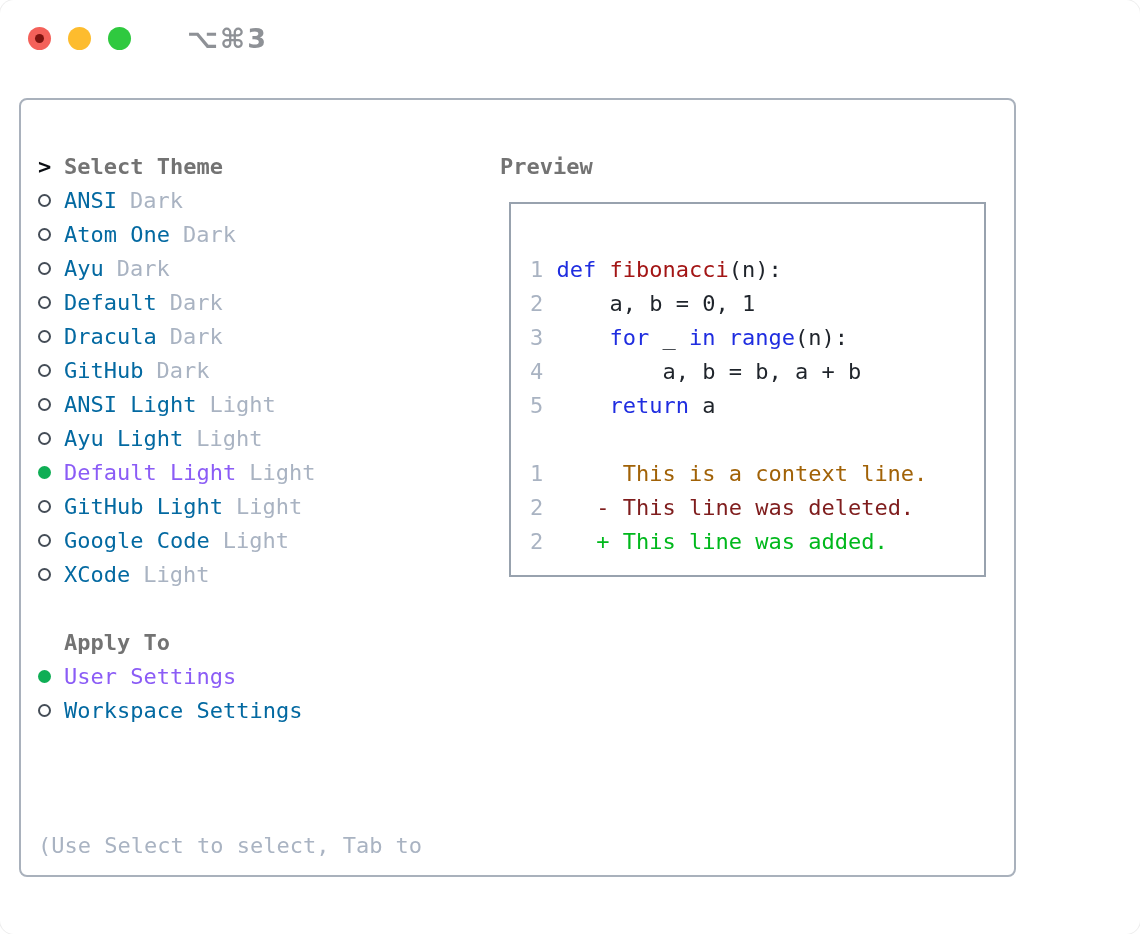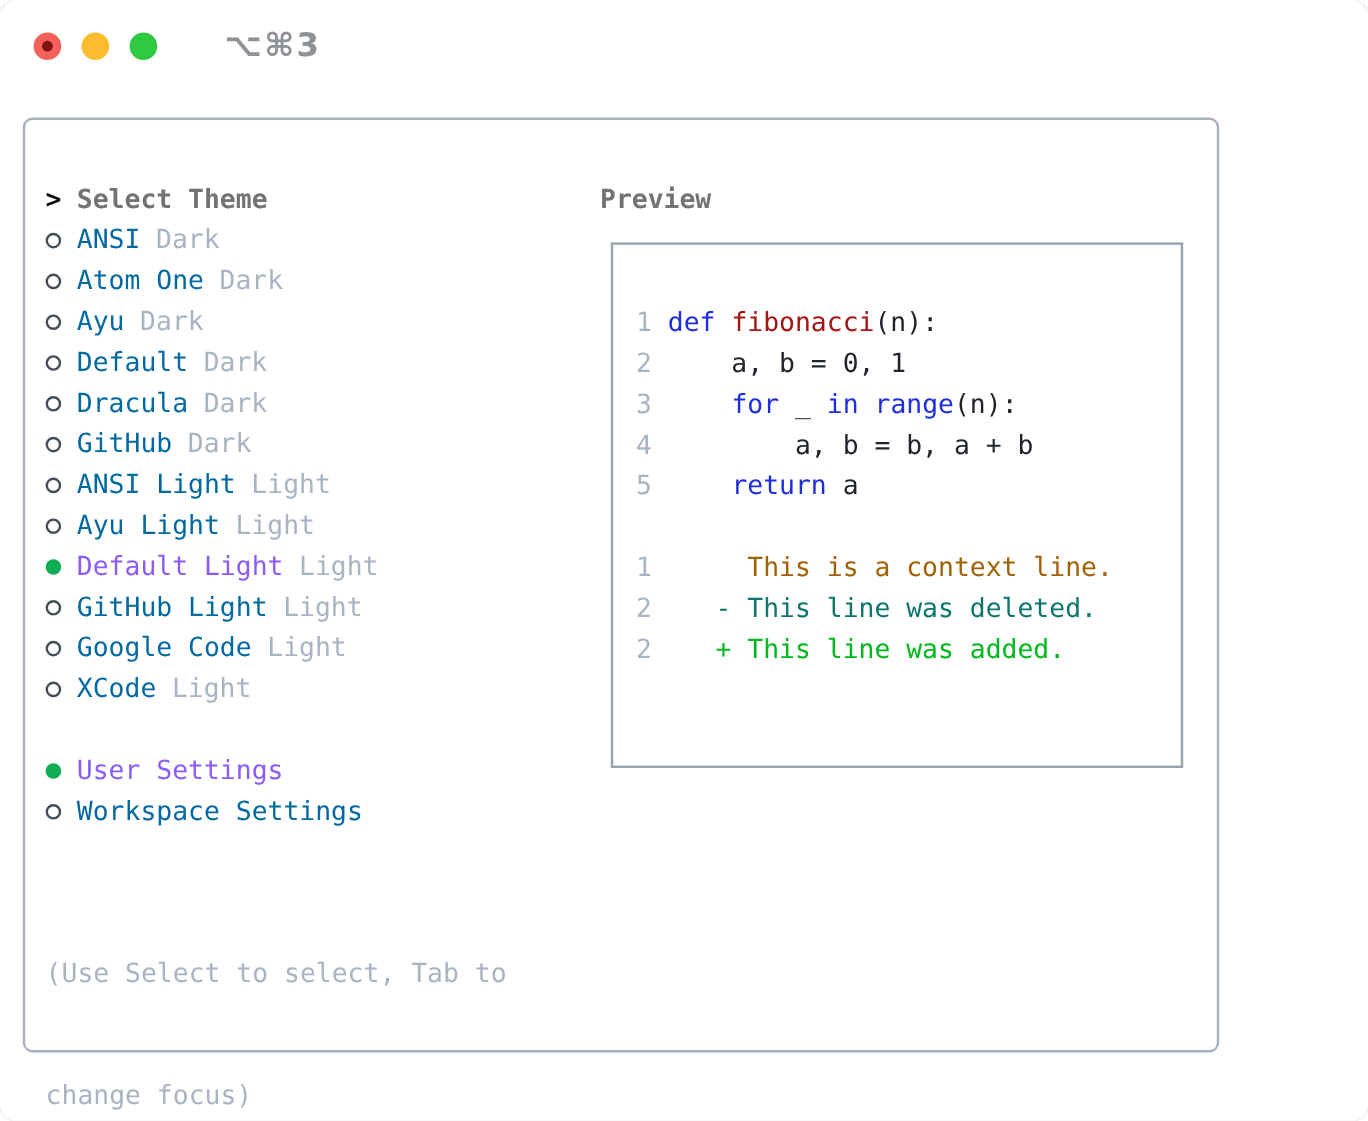--- a/index.html
+++ b/index.html
@@ -51,32 +51,32 @@
   .radio  { width: 13px; height: 13px; border-radius: 50%; border: 2px solid #454d57; }
   .radio.on { border: none; background: #0fae55; }
   .theme-row .name, .apply-row .name { color: #0369a1; }
   .theme-row.selected .name, .apply-row.selected .name { color: #8b5cf6; }
   .variant { color: #a9b3c2; margin-left: 13px; }
   .spacer { height: 34px; }
   .help { font-size: 22px; line-height: 34px; color: #a9b3c2; white-space: pre; }
   
   .preview-box {
     margin-top: 19px; margin-left: 9px;
-    width: 477px; height: 438px;
+    width: 477px; height: 375px;
     border: 2px solid #98a2ae;
     padding: 49px 0 0 19px;
     overflow: hidden;
   }
   .pv-line { height: 34px; font-size: 22px; white-space: pre; line-height: 34px; }
   .tok-num   { color: #a9b3c2; }
   .tok-plain { color: #1f242b; }
   .tok-kw    { color: #1f2de0; }
   .tok-fn    { color: #a31515; }
   .tok-ctx   { color: #a16207; }
-  .tok-del   { color: #0f766e; }
+  .tok-del   { color: #7f1d1d; }
   .tok-add   { color: #00b81c; }
 </style>
 </head>
 <body>
 
 <div class="window">
 
   <div class="titlebar">
     <span class="light red">
         <span class="dot"></span>
@@ -104,20 +104,24 @@
           <div class="row theme-row"><span class="marker"><span class="radio"></span></span><span class="name">ANSI Light</span><span class="variant">Light</span></div>
           <div class="row theme-row"><span class="marker"><span class="radio"></span></span><span class="name">Ayu Light</span><span class="variant">Light</span></div>
           <div class="row theme-row selected"><span class="marker"><span class="radio on"></span></span><span class="name">Default Light</span><span class="variant">Light</span></div>
           <div class="row theme-row"><span class="marker"><span class="radio"></span></span><span class="name">GitHub Light</span><span class="variant">Light</span></div>
           <div class="row theme-row"><span class="marker"><span class="radio"></span></span><span class="name">Google Code</span><span class="variant">Light</span></div>
           <div class="row theme-row"><span class="marker"><span class="radio"></span></span><span class="name">XCode</span><span class="variant">Light</span></div>
         </div>
 
       <div class="spacer"></div>
 
+      <div class="row">
+        <span class="marker"></span>
+        <span class="title">Apply To</span>
+      </div>
 
       <div id="apply-rows">
           <div class="row apply-row selected"><span class="marker"><span class="radio on"></span></span><span class="name">User Settings</span></div>
           <div class="row apply-row"><span class="marker"><span class="radio"></span></span><span class="name">Workspace Settings</span></div>
         </div>
 
       <div class="spacer"></div>
 
       <div class="help">
         <div>(Use Select to select, Tab to</div>

